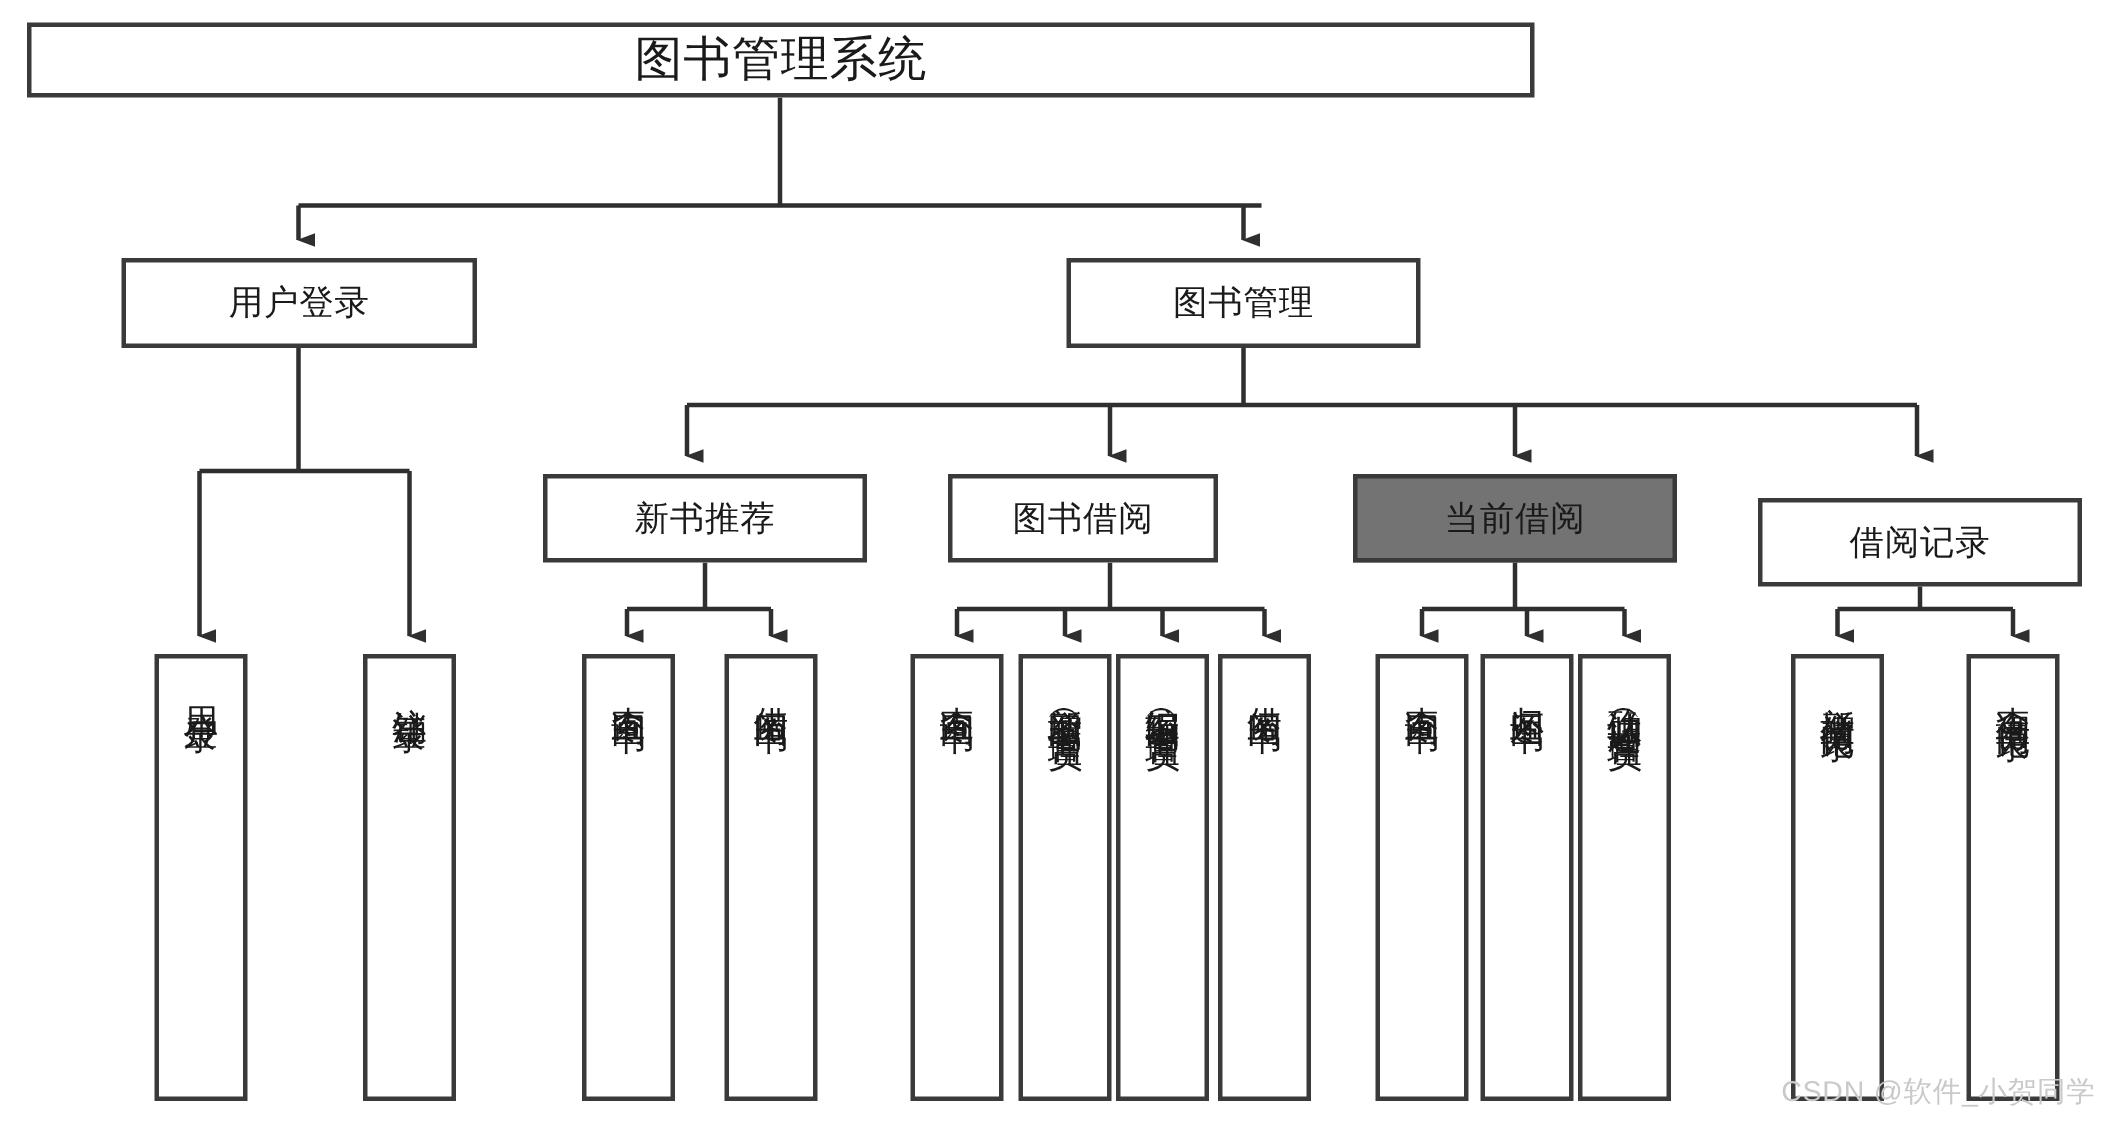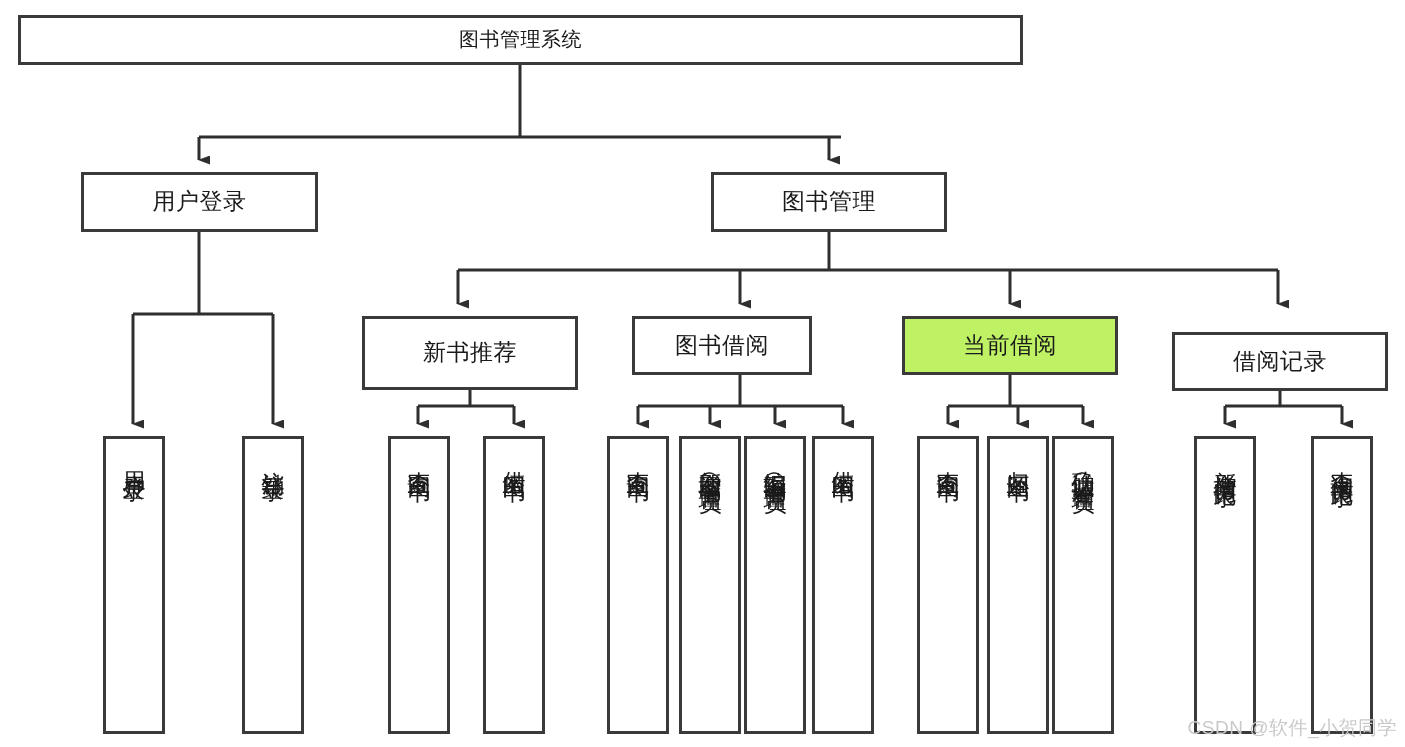--- a/index.html
+++ b/index.html
@@ -37,21 +37,21 @@
     display: block;
     text-align: center;
     line-height: 1.18;
     letter-spacing: 0.5px;
   }
   .node.horiz .label {
     writing-mode: horizontal-tb;
     font-size: 23px;
   }
   .node.root .label {
-    font-size: 20px;
+    font-size: 32px;
   }
   .node.vert {
     align-items: flex-start;
     padding-top: 14px;
   }
   .node.vert .label {
     writing-mode: vertical-rl;
     text-orientation: upright;
     font-size: 23px;
     letter-spacing: 3px;
@@ -125,27 +125,27 @@
     <span class="label">图书管理系统</span>
   </div>
 
   <div class="node horiz" id="node-l2-0" style="left: 81px; top: 172px; width: 237px; height: 60px; border-color: rgb(58, 58, 58); background: rgb(255, 255, 255); color: rgb(26, 26, 26);">
     <span class="label">用户登录</span>
   </div>
   <div class="node horiz" id="node-l2-1" style="left: 711px; top: 172px; width: 236px; height: 60px; border-color: rgb(58, 58, 58); background: rgb(255, 255, 255); color: rgb(26, 26, 26);">
     <span class="label">图书管理</span>
   </div>
 
-  <div class="node horiz" id="node-l3-0" style="left: 362px; top: 316px; width: 216px; height: 74px; border-color: rgb(58, 58, 58); background: rgb(255, 255, 255); color: rgb(26, 26, 26);">
+  <div class="node horiz" id="node-l3-0" style="left: 362px; top: 316px; width: 216px; height: 59px; border-color: rgb(58, 58, 58); background: rgb(255, 255, 255); color: rgb(26, 26, 26);">
     <span class="label">新书推荐</span>
   </div>
   <div class="node horiz" id="node-l3-1" style="left: 632px; top: 316px; width: 180px; height: 59px; border-color: rgb(58, 58, 58); background: rgb(255, 255, 255); color: rgb(26, 26, 26);">
     <span class="label">图书借阅</span>
   </div>
-  <div class="node horiz" id="node-l3-2" style="left: 902px; top: 316px; width: 216px; height: 59px; border-color: rgb(58, 58, 58); background: #bef264; color: rgb(26, 26, 26);">
+  <div class="node horiz" id="node-l3-2" style="left: 902px; top: 316px; width: 216px; height: 59px; border-color: rgb(58, 58, 58); background: #737373; color: rgb(26, 26, 26);">
     <span class="label">当前借阅</span>
   </div>
   <div class="node horiz" id="node-l3-3" style="left: 1172px; top: 316px; width: 216px; height: 59px; border-color: rgb(58, 58, 58); background: rgb(255, 255, 255); color: rgb(26, 26, 26); margin-top: 16px;">
     <span class="label">借阅记录</span>
   </div>
 
   <div class="node vert" id="node-leaf-0" style="left: 103px; top: 436px; width: 62px; height: 298px; border-color: rgb(58, 58, 58); background: rgb(255, 255, 255); color: rgb(26, 26, 26);">
     <span class="label">用户登录</span>
   </div>
   <div class="node vert" id="node-leaf-1" style="left: 242px; top: 436px; width: 62px; height: 298px; border-color: rgb(58, 58, 58); background: rgb(255, 255, 255); color: rgb(26, 26, 26);">

